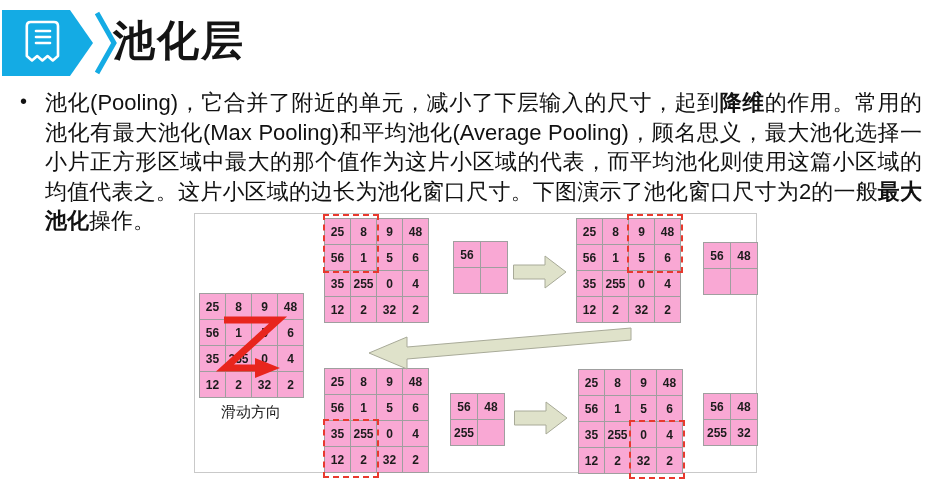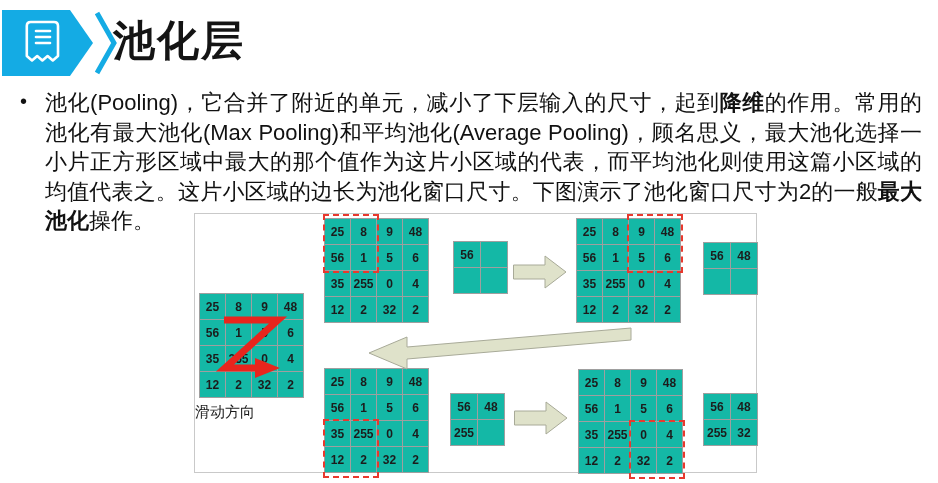--- a/index.html
+++ b/index.html
@@ -23,37 +23,37 @@
   .para {
     position: absolute; left: 45px; right: 16px; top: 88px; margin: 0;
     font-size: 22px; line-height: 29.5px; color: #111; text-align: justify;
   }
   .para b { font-weight: bold; }
   .diagram {
     position: absolute; left: 194px; top: 213px; width: 563px; height: 260px;
     border: 1px solid var(--bborder); background: #fff; box-sizing: border-box;
   }
   .grid {
-    position: absolute; display: grid; background: #14b8a6;
+    position: absolute; display: grid; background: #f9a8d4;
     border-top: 1px solid var(--gborder); border-left: 1px solid var(--gborder);
   }
   .cell {
     border-right: 1px solid var(--gborder); border-bottom: 1px solid var(--gborder);
     display: flex; align-items: center; justify-content: center;
     font-size: 12px; font-weight: bold; color: #1c1c1c;
   }
   .hl { position: absolute; border: 2px dashed var(--hl); box-sizing: border-box; pointer-events: none; }
   .zarrow { position: absolute; left: 0; top: 0; }
   .zarrow path { stroke: var(--zred); stroke-width: 7; fill: none; }
   .zarrow polygon { fill: var(--zred); }
   .arrow { position: absolute; line-height: 0; }
   .block-arrow { fill: var(--afill); stroke: var(--astroke); stroke-width: 1; }
   .slide-label {
     position: absolute; left: 0; top: 189px; width: 112px;
-    text-align: left; font-size: 15px; color: #1a1a1a;
+    text-align: center; font-size: 15px; color: #1a1a1a;
   }
 </style>
 </head>
 <body>
 
 <div class="slide">
 
   <svg class="header-svg" width="125" height="90" viewBox="0 0 125 90">
     <polygon class="banner-shape" points="2,10 70,10 93,43 70,76 2,76"></polygon>
     <polyline class="chevron" points="97,13 114,43 97,73"></polyline>

